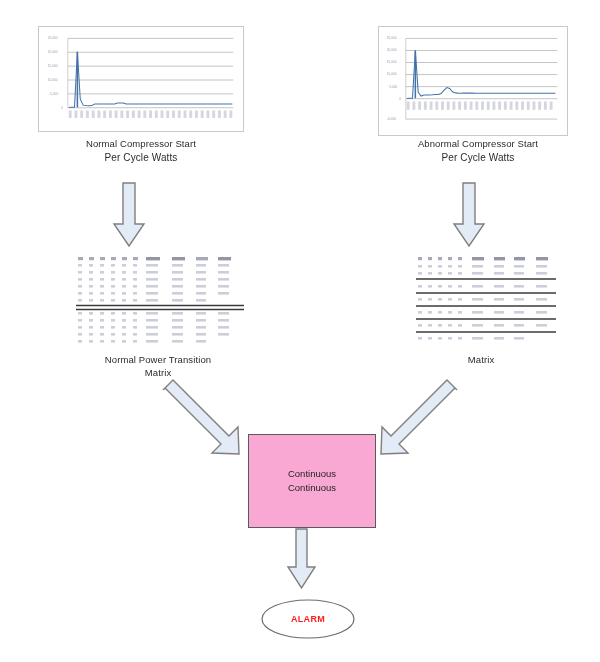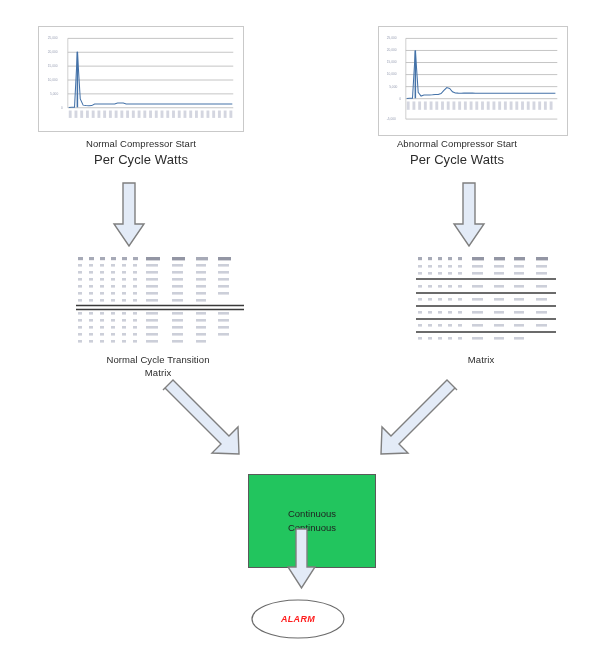--- a/index.html
+++ b/index.html
@@ -36,37 +36,36 @@
   .chart-svg { display: block; width: 100%; height: 100%; }
 
   
   .caption {
     position: absolute;
     text-align: center;
     color: #2b2b2b;
     line-height: 1.35;
   }
   .caption .line1 { font-size: 9.5px; letter-spacing: .1px; }
-  .caption .line2 { font-size: 13px; letter-spacing: .1px; }
+  .caption .line2 { font-size: 10px; letter-spacing: .1px; }
   .caption.two-line .line1 { font-size: 9.5px; display:block; }
 
   
   .matrix { position: absolute; }
   .matrix-svg { display: block; }
 
   
   .proc-box {
     position: absolute;
     border: 1.4px solid #5a5a5a;
-    background: #22c55e;
+    background: #f9a8d4;
     box-sizing: border-box;
     display: flex;
     align-items: center;
     justify-content: center;
-    margin-top: 40px;
   }
   .proc-box .proc-label {
     text-align: center;
     font-size: 9.5px;
     color: #1f1f1f;
     line-height: 1.5;
   }
 
   
   .alarm-wrap { position: absolute; }
@@ -227,21 +226,21 @@
           <rect x="152" y="76" width="3" height="9" opacity=".55"></rect>
           <rect x="158" y="76" width="3" height="9" opacity=".55"></rect>
           <rect x="164" y="76" width="3" height="9" opacity=".55"></rect>
           <rect x="170" y="76" width="3" height="9" opacity=".55"></rect>
           <rect x="176" y="76" width="3" height="9" opacity=".55"></rect>
         </g>
       </svg>
     </div>
   </div>
 
-  <div class="caption" style="left:366px; top:138px; width:182px;">
+  <div class="caption" style="left:387px; top:138px; width:182px;">
     <div class="line1">Abnormal Compressor Start</div>
     <div class="line2">Per Cycle Watts</div>
   </div>
 
   <div class="arrow" style="left:112px; top:182px;">
     <svg width="34" height="66" viewBox="0 0 34 66">
       <polygon points="11,1 23,1 23,42 32,42 17,64 2,42 11,42" fill="#e3ebf7" stroke="#7f7f7f" stroke-width="1.4" stroke-linejoin="miter"></polygon>
     </svg>
   </div>
 
@@ -403,21 +402,21 @@
 
         <g stroke="#3a3a3a" stroke-width="1.6">
           <line x1="0" y1="49.5" x2="168" y2="49.5"></line>
           <line x1="0" y1="53.5" x2="168" y2="53.5"></line>
         </g>
       </g>
     </svg>
   </div>
 
   <div class="caption two-line" style="left:58px; top:354px; width:200px;">
-    <div class="line1">Normal Cycle Transition</div>
+    <div class="line1">Normal Power Transition</div>
     <div class="line1">Matrix</div>
   </div>
 
   <div class="matrix" style="left:404px; top:256px;">
     <svg class="matrix-svg" width="156" height="92" viewBox="0 0 156 92">
       <g>
         <g opacity="0.75">
           <rect x="14" y="1" width="4" height="3.2" fill="#8a8ea0"></rect>
           <rect x="24" y="1" width="4" height="3.2" fill="#8a8ea0"></rect>
           <rect x="34" y="1" width="4" height="3.2" fill="#8a8ea0"></rect>
@@ -541,20 +540,20 @@
       <span>Continuous</span>
     </div>
   </div>
 
   <div class="arrow" style="left:286px; top:528px;">
     <svg width="32" height="62" viewBox="0 0 32 62">
       <polygon points="10,1 21,1 21,39 29,39 15.5,60 2,39 10,39" fill="#e3ebf7" stroke="#7f7f7f" stroke-width="1.4" stroke-linejoin="miter"></polygon>
     </svg>
   </div>
 
-  <div class="alarm-wrap" style="left:250px; top:598px; width:96px; height:42px;font-style:italic;">
+  <div class="alarm-wrap" style="left:260px; top:598px; width:96px; height:42px;">
     <svg class="alarm-svg" width="96" height="42" viewBox="0 0 96 42">
       <ellipse cx="48" cy="21" rx="46" ry="19" fill="#ffffff" stroke="#6b6b6b" stroke-width="1.2"></ellipse>
     </svg>
     <div class="alarm-text">ALARM</div>
   </div>
 
 </div>
 
 </body></html>

